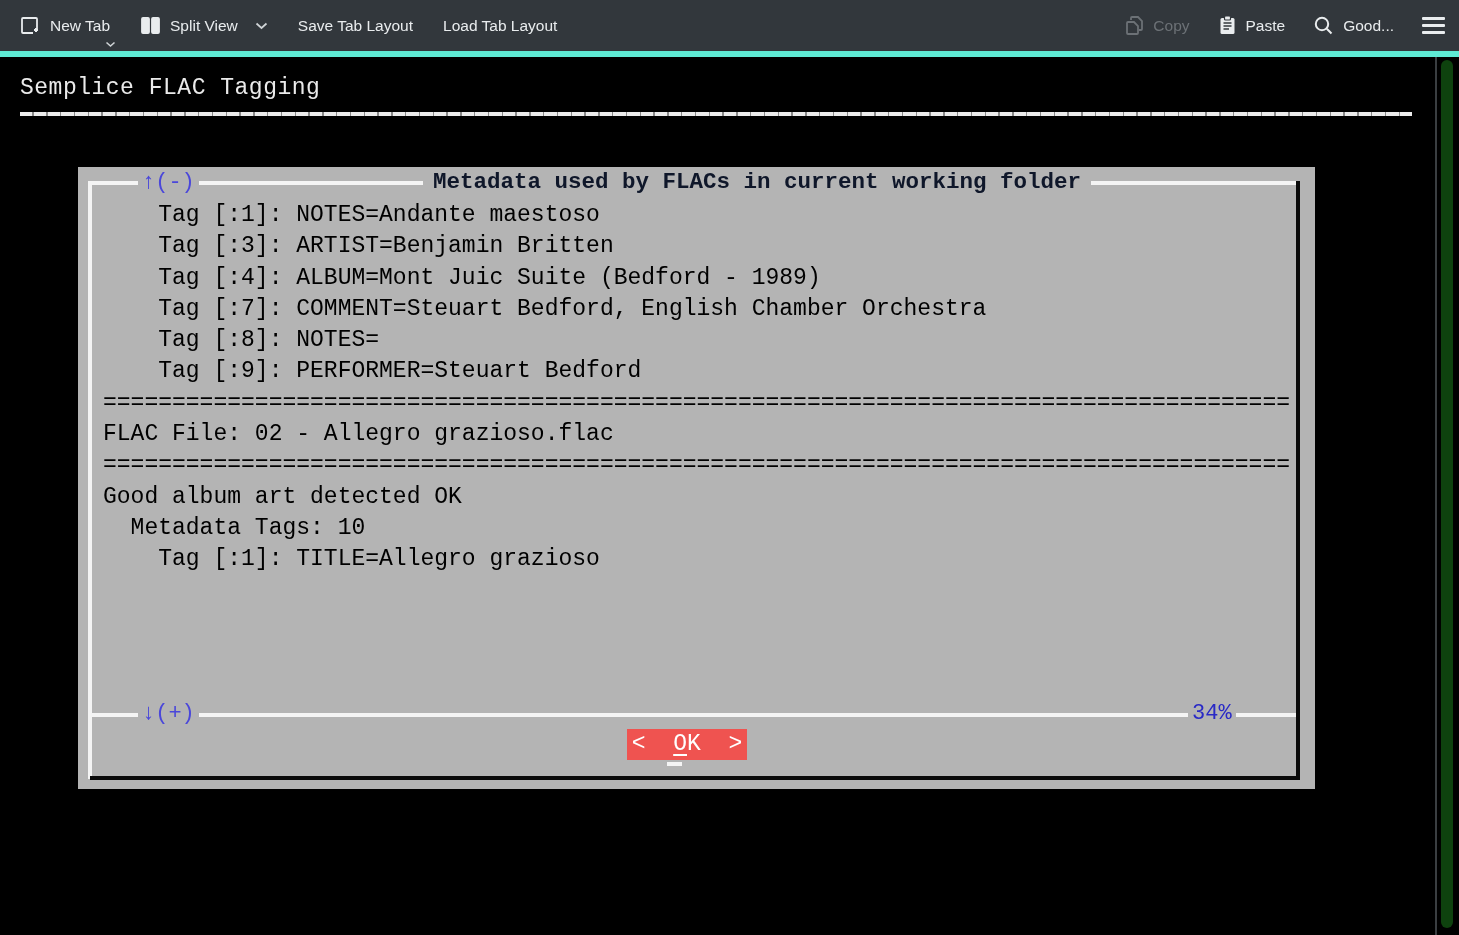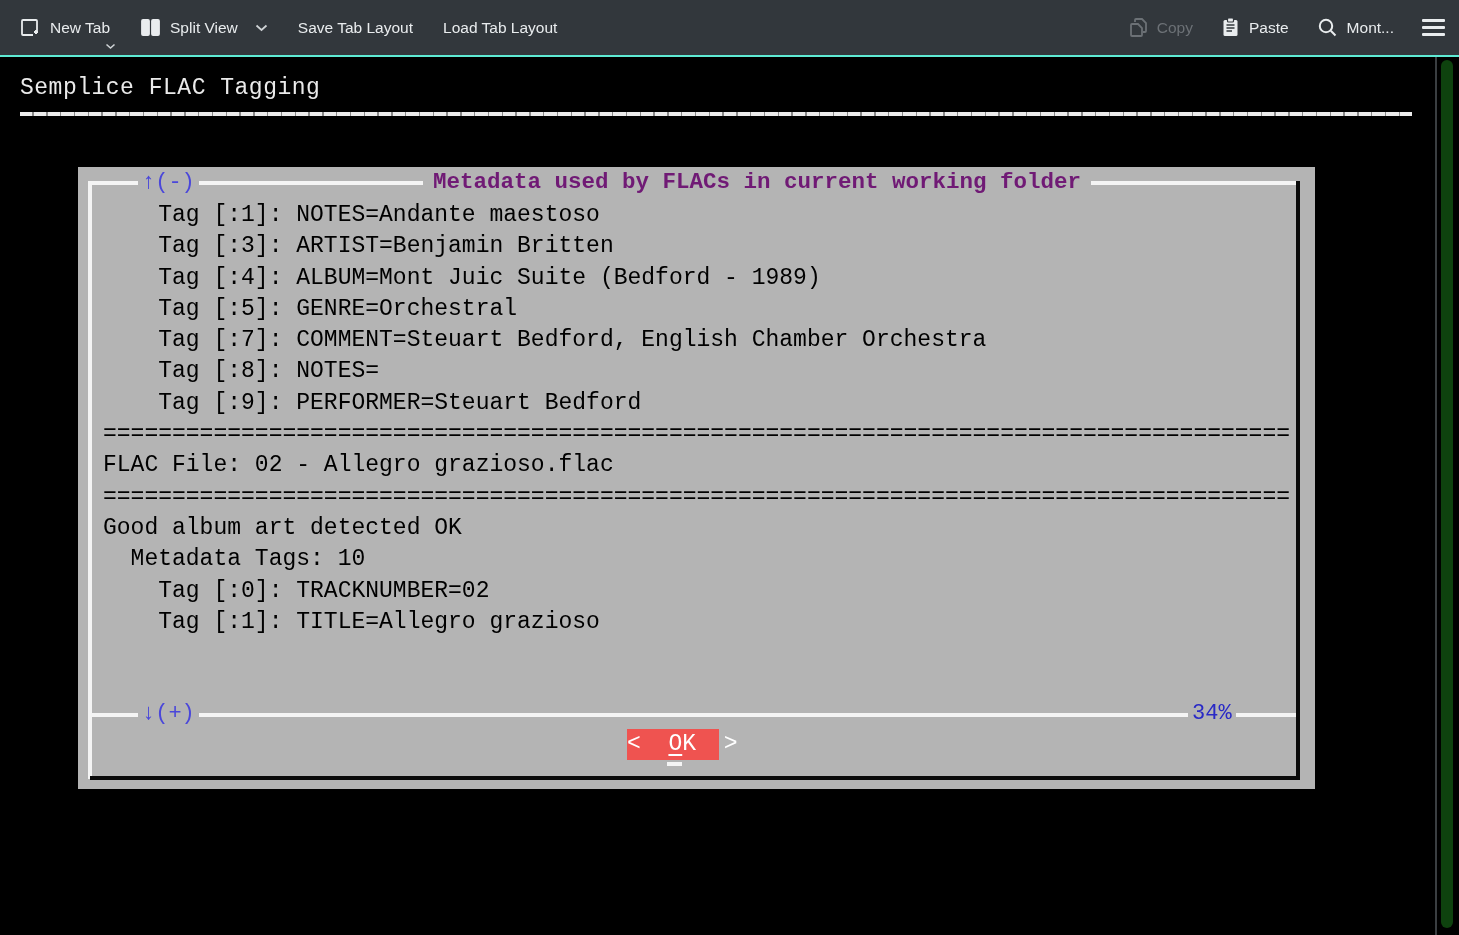--- a/index.html
+++ b/index.html
@@ -4,21 +4,21 @@
 <style>
   * { margin:0; padding:0; box-sizing:border-box; }
   html,body { width:1459px; height:935px; overflow:hidden; background:#000; }
   body { font-family:"Liberation Sans", sans-serif; position:relative; }
 
   
   .toolbar {
     position:absolute; left:0; top:0; width:1459px; height:57px;
     background:#32373c; display:flex; align-items:center;
     color:#e9ecee; font-size:15.5px;
-    border-bottom:2px solid #5eead4;
+    border-bottom:6px solid #5eead4;
   }
   .tb-left { display:flex; align-items:center; gap:30px; padding-left:20px; }
   .tb-right { margin-left:auto; display:flex; align-items:center; gap:28px; padding-right:14px; }
   .tb-item { display:flex; align-items:center; gap:9px; cursor:default; position:relative; }
   .tb-item svg { display:block; }
   .tb-item.disabled { color:#6c7176; }
   .mini-chevron { position:absolute; right:-6px; bottom:-12px; }
   .hamburger { display:flex; flex-direction:column; gap:4px; }
   .hamburger span { display:block; width:23px; height:3.2px; background:#e9ecee; border-radius:1px; }
 
@@ -46,38 +46,38 @@
   .border-top   { position:absolute; left:10px;  top:14px;  width:1212px; height:3.5px; background:#f4f4f4; }
   .border-left  { position:absolute; left:10px;  top:14px;  width:4px; height:598px; background:#f4f4f4; }
   .border-right { position:absolute; left:1218px; top:14px; width:3.5px; height:598px; background:#0a0a0a; }
   .border-bottom{ position:absolute; left:12px;  top:609px; width:1210px; height:3.5px; background:#0a0a0a; }
 
   .scroll-up {
     position:absolute; left:60px; top:0px; color:#4a47da; background:#b4b4b4;
     padding:0 4px; font-size:22px; line-height:31px; white-space:pre;
   }
   .dlg-title {
-    position:absolute; left:345px; top:0px; color:#701a75; background:#b4b4b4;
+    position:absolute; left:345px; top:0px; color:#0f172a; background:#b4b4b4;
     font-weight:bold; padding:0 10px; font-size:22.5px; line-height:31px; white-space:pre;
   }
   .dlg-content { position:absolute; left:25px; top:33px; width:1190px; }
   .dline { white-space:pre; height:31.3px; line-height:31.3px; font-size:23px; }
 
   .separator { position:absolute; left:14px; top:546px; width:1204px; height:3.5px; background:#f4f4f4; }
   .scroll-down {
     position:absolute; left:60px; top:531px; color:#4a47da; background:#b4b4b4;
     padding:0 4px; font-size:22px; line-height:31px; white-space:pre;
   }
   .scroll-pct {
     position:absolute; left:1110px; top:531px; color:#2a2ac6; background:#b4b4b4;
     padding:0 4px; font-size:22px; line-height:31px;
   }
 
   .ok-btn {
-    position:absolute; left:549px; top:562px; width:92px; height:31px;
+    position:absolute; left:549px; top:562px; width:120px; height:31px;
     background:#ef5350; color:#fff; border:none;
     font-family:inherit; font-size:23px; line-height:31px;
     white-space:pre; text-align:center; cursor:pointer; display:block;
   }
   .ok-btn .hot { text-decoration:underline; text-underline-offset:4px; }
   .cursor-mark { position:absolute; left:589px; top:595px; width:15px; height:4px; background:#f4f4f4; }
 
   
   .scroll-line { position:absolute; left:1435px; top:57px; width:2px; height:878px; background:#3a3e41; }
   .scroll-thumb {
@@ -145,21 +145,21 @@
       </span>
       <span>Paste</span>
     </div>
     <div class="tb-item">
       <span>
         <svg width="21" height="21" viewBox="0 0 21 21" fill="none" stroke="#e9ecee" stroke-width="2">
           <circle cx="9" cy="9" r="6.2"></circle>
           <path d="M13.8 13.8 L18.5 18.5"></path>
         </svg>
       </span>
-      <span>Mont...</span>
+      <span>Good...</span>
     </div>
     <div class="tb-item hamburger">
       <span></span>
         <span></span>
         <span></span>
     </div>
   </div>
 </div>
 
 <div class="terminal">
@@ -172,30 +172,28 @@
     <div class="border-right"></div>
     <div class="border-bottom"></div>
 
     <div class="scroll-up">↑(-)</div>
     <div class="dlg-title">Metadata used by FLACs in current working folder</div>
 
     <div class="dlg-content">
       <div class="dline">    Tag [:1]: NOTES=Andante maestoso</div>
       <div class="dline">    Tag [:3]: ARTIST=Benjamin Britten</div>
       <div class="dline">    Tag [:4]: ALBUM=Mont Juic Suite (Bedford - 1989)</div>
-      <div class="dline">    Tag [:5]: GENRE=Orchestral</div>
       <div class="dline">    Tag [:7]: COMMENT=Steuart Bedford, English Chamber Orchestra</div>
       <div class="dline">    Tag [:8]: NOTES=</div>
       <div class="dline">    Tag [:9]: PERFORMER=Steuart Bedford</div>
       <div class="dline">======================================================================================</div>
       <div class="dline">FLAC File: 02 - Allegro grazioso.flac</div>
       <div class="dline">======================================================================================</div>
       <div class="dline">Good album art detected OK</div>
       <div class="dline">  Metadata Tags: 10</div>
-      <div class="dline">    Tag [:0]: TRACKNUMBER=02</div>
       <div class="dline">    Tag [:1]: TITLE=Allegro grazioso</div>
     </div>
 
     <div class="separator"></div>
     <div class="scroll-down">↓(+)</div>
     <div class="scroll-pct">34%</div>
 
     <button class="ok-btn"><span>&lt;  </span><span class="hot">O</span><span>K</span><span>  &gt;</span></button>
     <div class="cursor-mark"></div>
   </div>

